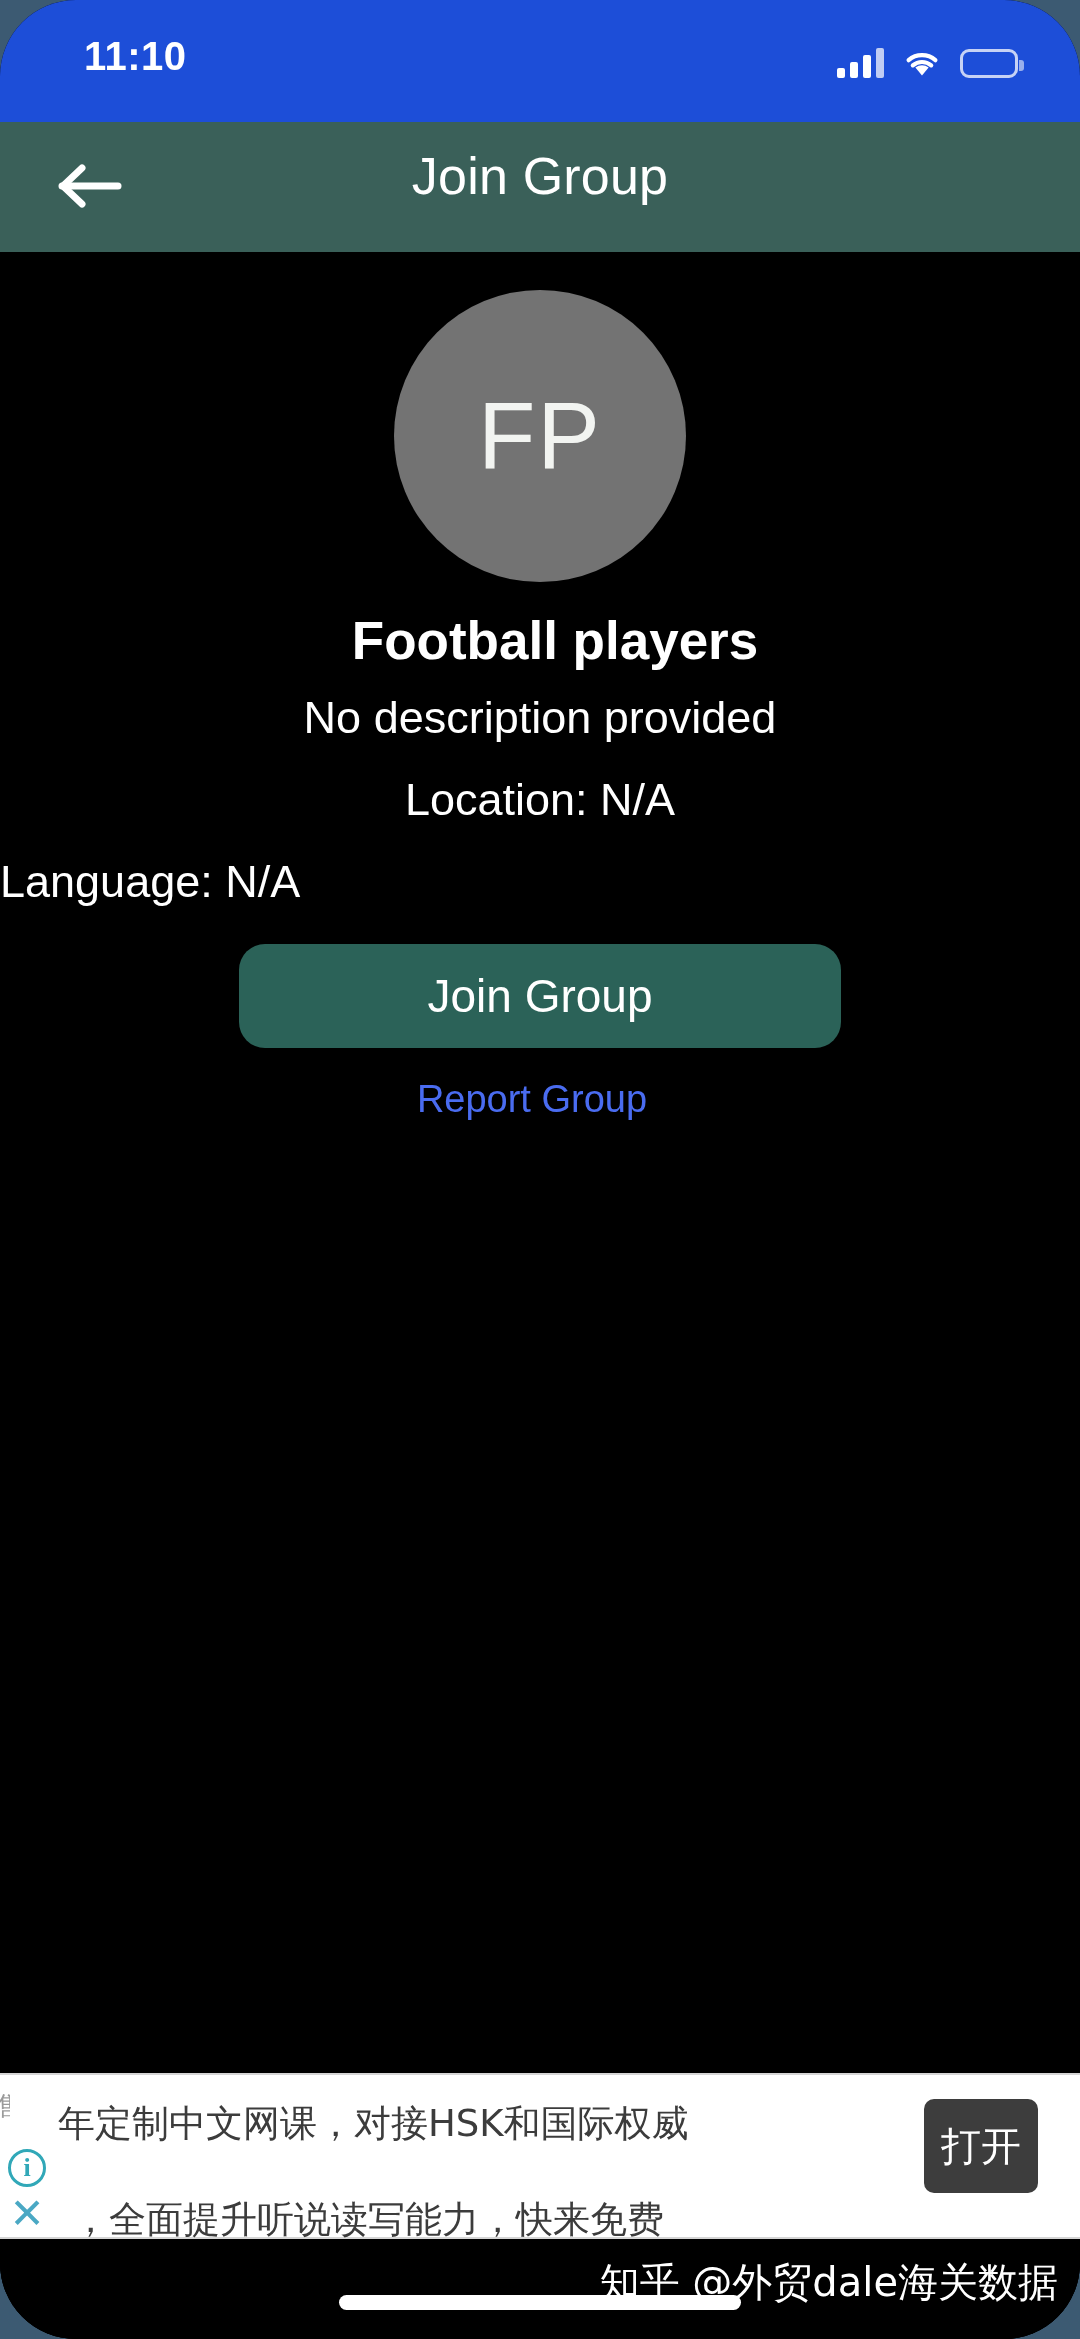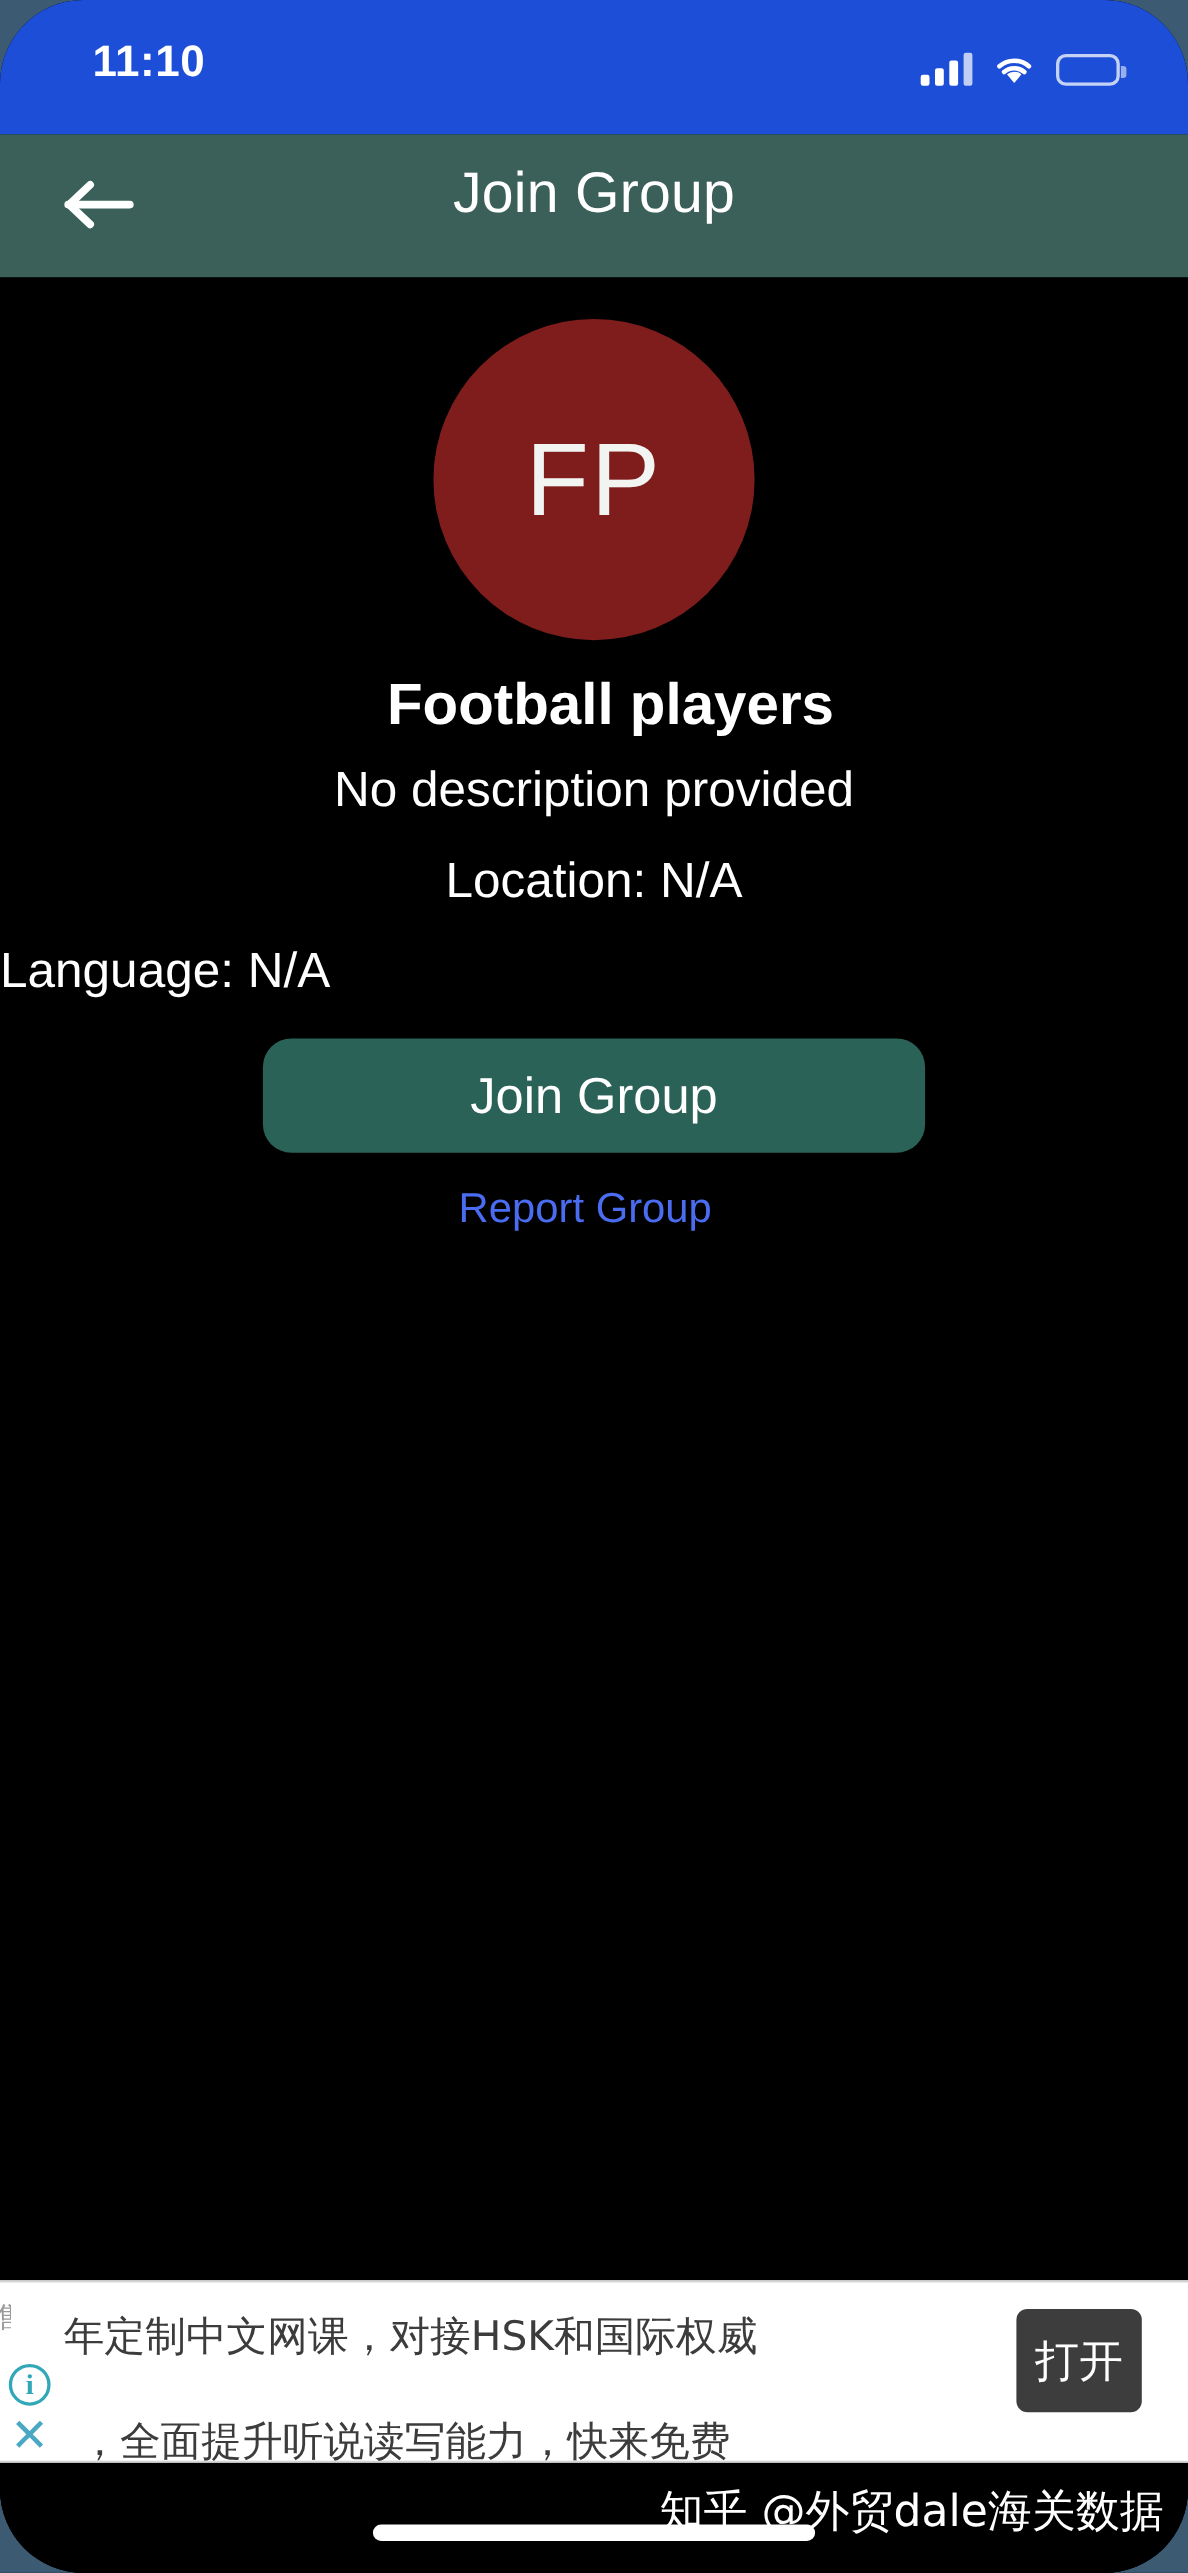--- a/index.html
+++ b/index.html
@@ -106,21 +106,21 @@
     z-index: 2;
   }
 
   #avatar {
     position: absolute;
     left: 50%;
     transform: translateX(-50%);
     top: 38px;
     width: 292px; height: 292px;
     border-radius: 50%;
-    background: #7f1d1d;
+    background: #737373;
     display: flex; align-items: center; justify-content: center;
   }
   #avatar-initials {
     color: #f2f4f1;
     font-size: 94px;
     font-weight: 400;
     letter-spacing: 2px;
   }
 
   #group-name {

